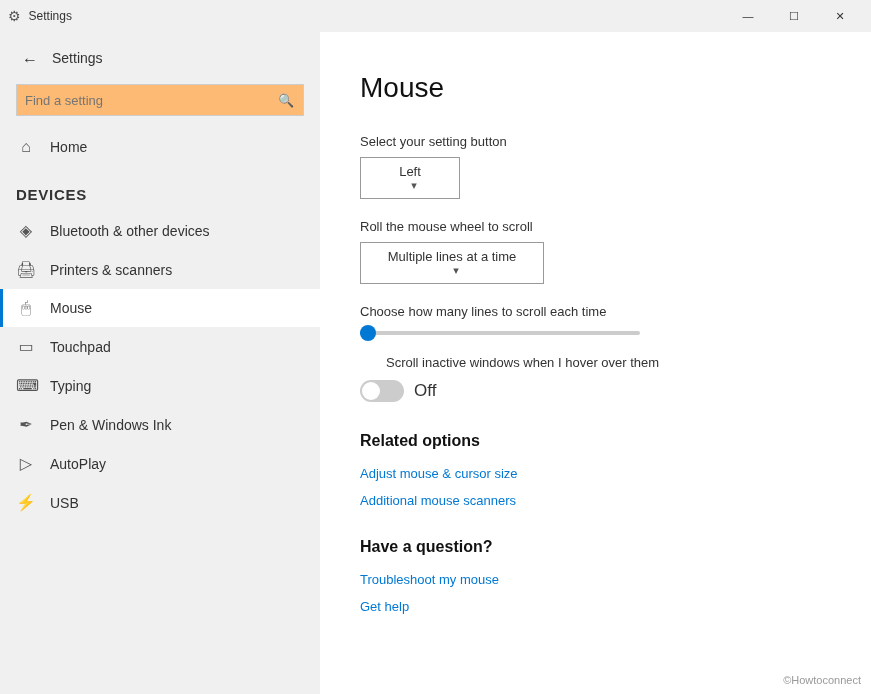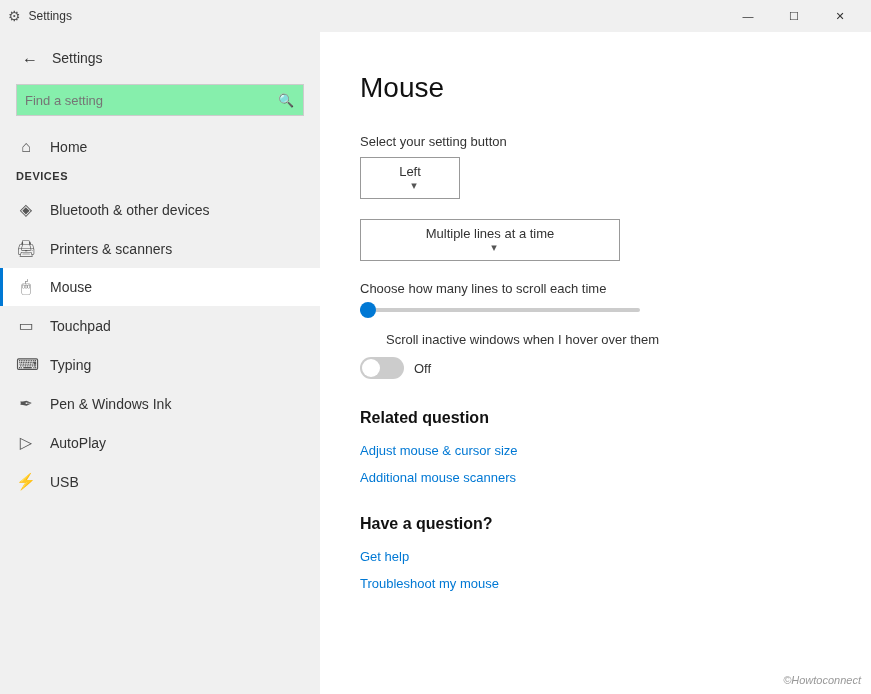--- a/index.html
+++ b/index.html
@@ -85,45 +85,46 @@
 
     .sidebar-page-title {
       font-size: 14px;
       color: #333;
     }
 
     .search-box {
       margin: 0 16px 12px 16px;
       display: flex;
       align-items: center;
-      background: #86efac;
+      background: #fdba74;
       border: 1px solid #ccc;
       height: 32px;
       padding: 0 8px;
     }
     .search-input {
       border: none;
       outline: none;
       flex: 1;
       font-size: 13px;
       background: transparent;
       color: #333;
     }
     .search-icon {
       font-size: 13px;
       color: #666;
     }
 
     .sidebar-section-label {
-      font-size: 11px;
+      font-size: 15px;
       font-weight: 700;
       color: #333;
       padding: 4px 16px 8px 16px;
       text-transform: uppercase;
       letter-spacing: 0.05em;
+      margin-top: 16px;
     }
 
     .sidebar-item {
       display: flex;
       align-items: center;
       padding: 10px 16px;
       cursor: pointer;
       gap: 14px;
       color: #333;
       font-size: 14px;
@@ -176,21 +177,21 @@
       border: 1px solid #999;
       padding: 6px 10px;
       cursor: pointer;
       background: #fff;
       font-size: 13px;
       color: #333;
       margin-bottom: 20px;
       flex-direction: column;
     }
     .dropdown-small { width: 100px; }
-    .dropdown-medium { width: 260px; }
+    .dropdown-medium { width: 184px; }
     .dropdown-arrow { font-size: 11px; color: #555; margin-left: 8px; }
 
     .scroll-lines-label {
       font-size: 13px;
       color: #333;
       margin-bottom: 12px;
     }
 
     .slider-container {
       margin-bottom: 20px;
@@ -248,21 +249,21 @@
     .toggle-knob {
       width: 18px;
       height: 18px;
       background: #fff;
       border-radius: 50%;
       position: absolute;
       left: 2px;
       transition: left 0.2s;
     }
     .toggle-state-text {
-      font-size: 13px;
+      font-size: 17px;
       color: #333;
     }
 
     .related-settings-heading {
       font-size: 16px;
       color: #111;
       margin-bottom: 16px;
     }
 
     .settings-link {
@@ -280,21 +281,20 @@
       margin-bottom: 16px;
       margin-top: 30px;
     }
 
     .watermark {
       position: fixed;
       bottom: 8px;
       right: 10px;
       font-size: 11px;
       color: #999;
-      font-style: italic;
     }
   </style>
 </head>
 <body>
 
 <div class="titlebar">
   <span style="font-size:14px;color:#555;">⚙</span>
   <span class="titlebar-title">Settings</span>
   <div class="titlebar-controls">
     <button class="titlebar-btn">—</button>
@@ -361,20 +361,21 @@
   <div class="main-panel">
 
     <h1 class="page-heading">Mouse</h1>
 
     <div class="setting-label">Select your setting button</div>
     <div class="dropdown dropdown-small">
       <span>Left</span>
       <span class="dropdown-arrow">▾</span>
     </div>
 
+    <div class="setting-label">Roll the mouse wheel to scroll</div>
     <div class="dropdown dropdown-medium">
       <span>Multiple lines at a time</span>
       <span class="dropdown-arrow">▾</span>
     </div>
 
     <div class="scroll-lines-label">Choose how many lines to scroll each time</div>
     <div class="slider-container">
       <div class="slider-track">
         <div class="slider-fill"></div>
         <div class="slider-thumb"></div>
@@ -384,24 +385,24 @@
     <div class="toggle-row">
       <div class="toggle-label-text">Scroll inactive windows when I hover over them</div>
       <div class="toggle-row-inner">
         <div class="toggle">
           <div class="toggle-knob"></div>
         </div>
         <span class="toggle-state-text">Off</span>
       </div>
     </div>
 
-    <h2 class="related-settings-heading">Related question</h2>
+    <h2 class="related-settings-heading">Related options</h2>
     <a class="settings-link">Adjust mouse &amp; cursor size</a>
     <a class="settings-link">Additional mouse scanners</a>
 
     <h2 class="have-question-heading">Have a question?</h2>
+    <a class="settings-link">Troubleshoot my mouse</a>
     <a class="settings-link">Get help</a>
-    <a class="settings-link">Troubleshoot my mouse</a>
 
   </div>
 </div>
 
 <div class="watermark">©Howtoconnect</div>
 
 </body></html>

